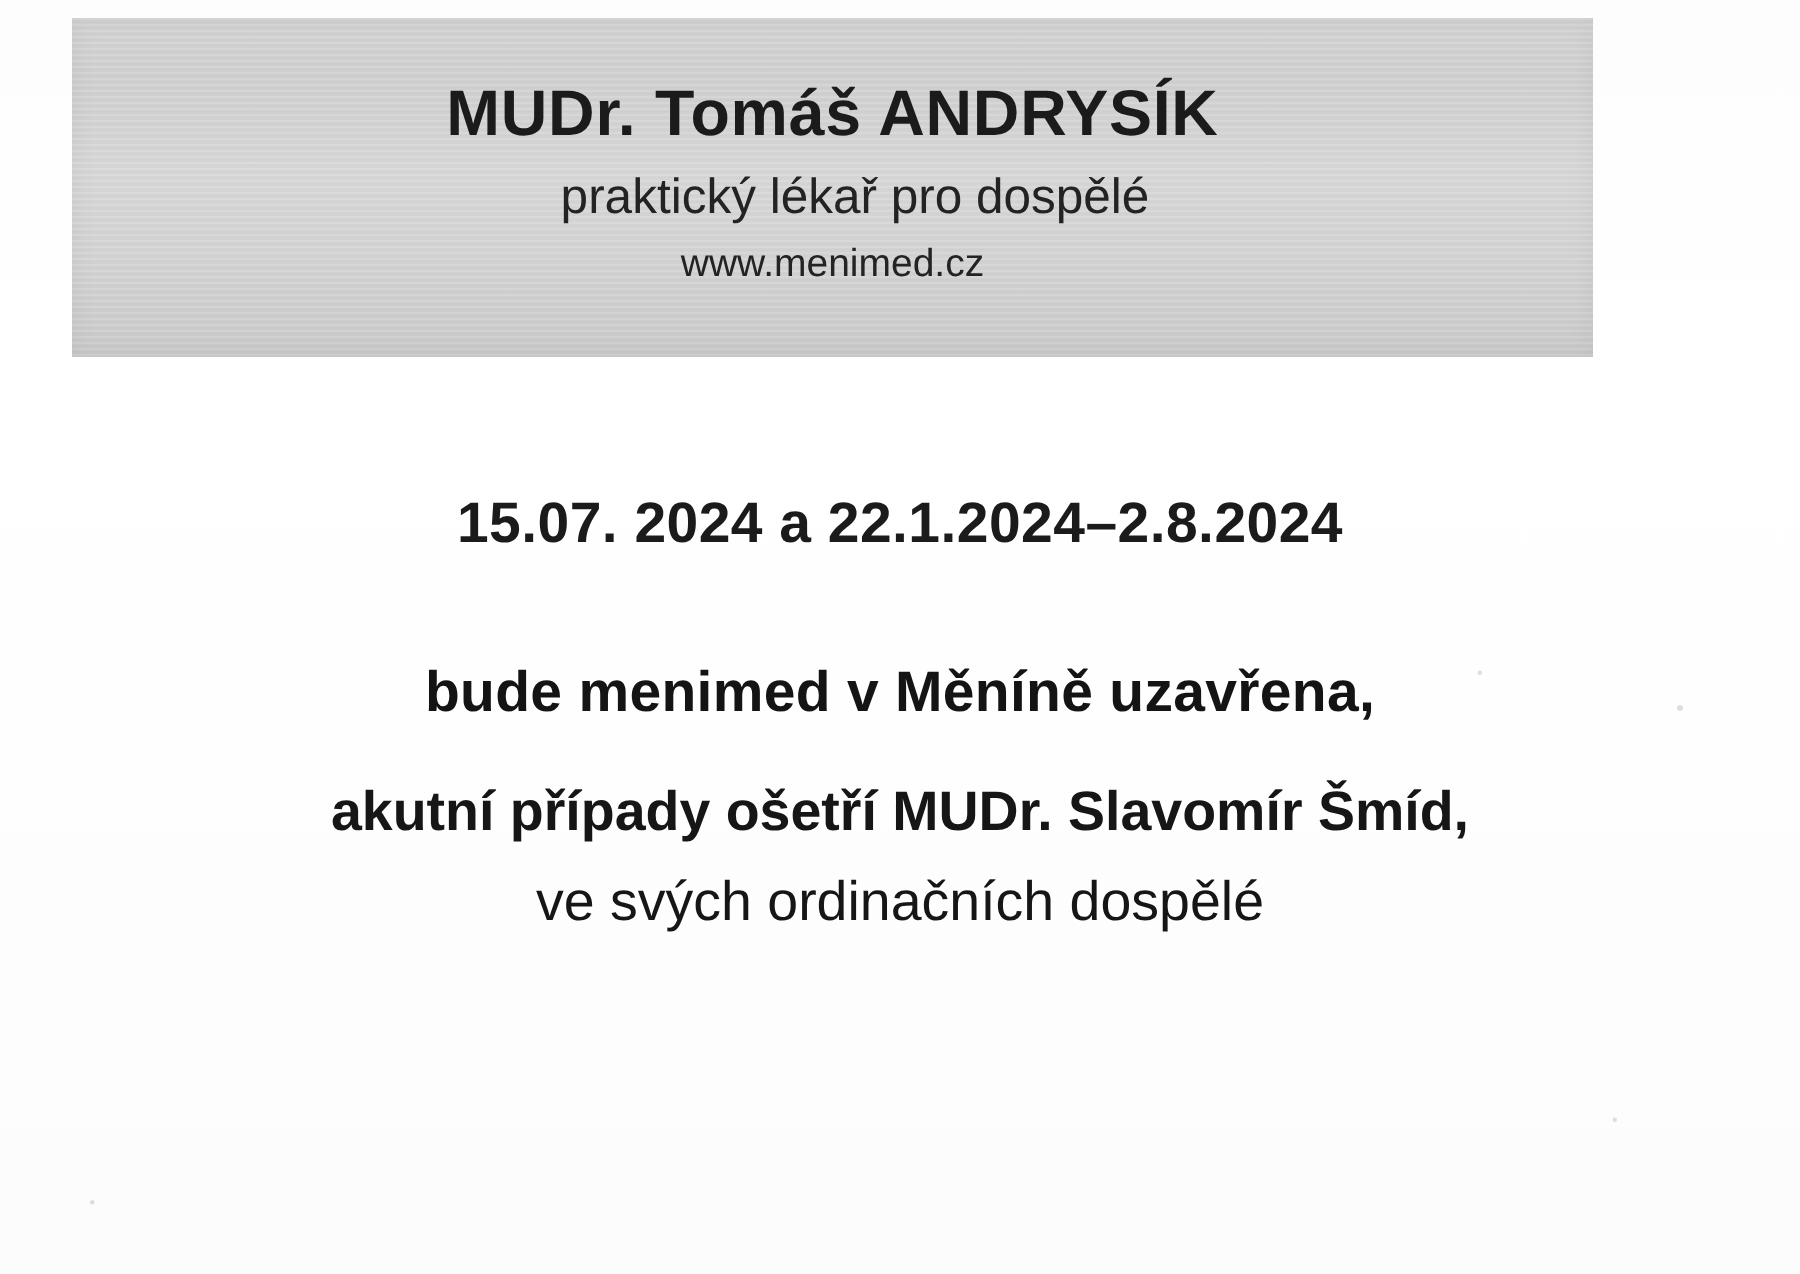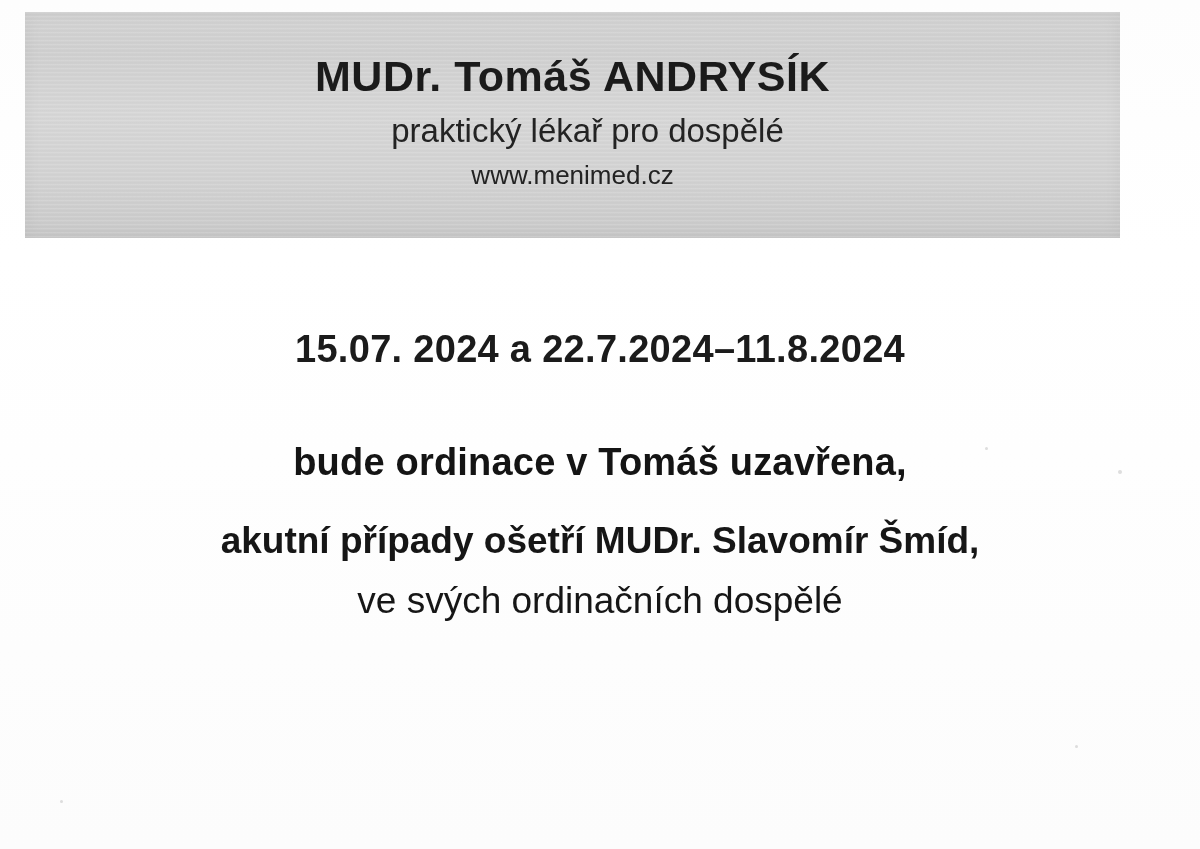--- a/index.html
+++ b/index.html
@@ -20,23 +20,23 @@
   .page {
     position: absolute;
     inset: 0;
     background:
       linear-gradient(180deg, #fdfdfd 0%, #ffffff 30%, #fcfcfc 100%);
   }
 
   
   .header-band {
     position: absolute;
-    left: 25px;
+    left: 48px;
     top: 12px;
-    width: 1095px;
+    width: 1014px;
     height: 226px;
     background: linear-gradient(180deg,
         #d2d2d2 0%,
         #cfcfcf 18%,
         #d6d6d6 45%,
         #d2d2d2 72%,
         #c9c9c9 100%);
     box-shadow: inset 0 0 18px rgba(0,0,0,0.05);
   }
   .header-band::after {
@@ -133,23 +133,23 @@
 
   <div class="header-band">
     <div class="header-inner">
       <div class="doctor-name">MUDr. Tomáš ANDRYSÍK</div>
       <div class="doctor-role">praktický lékař pro dospělé</div>
       <div class="doctor-web">www.menimed.cz</div>
     </div>
   </div>
 
   <div class="body-area">
-    <div class="dates">15.07. 2024 a 22.7.2024–11.8.2024</div>
+    <div class="dates">15.07. 2024 a 22.1.2024–2.8.2024</div>
 
-    <div class="closure">bude ordinace v Tomáš uzavřena,</div>
+    <div class="closure">bude menimed v Měníně uzavřena,</div>
 
     <div class="info-line first">akutní případy ošetří MUDr. Slavomír Šmíd,</div>
     <div class="info-line">ve svých ordinačních dospělé</div>
   </div>
 
   <span class="speckle" style="left:1118px; top:470px; width:4px; height:4px;"></span>
   <span class="speckle" style="left:985px; top:447px; width:3px; height:3px;"></span>
   <span class="speckle" style="left:1075px; top:745px; width:3px; height:3px;"></span>
   <span class="speckle" style="left:60px; top:800px; width:3px; height:3px;"></span>
 

